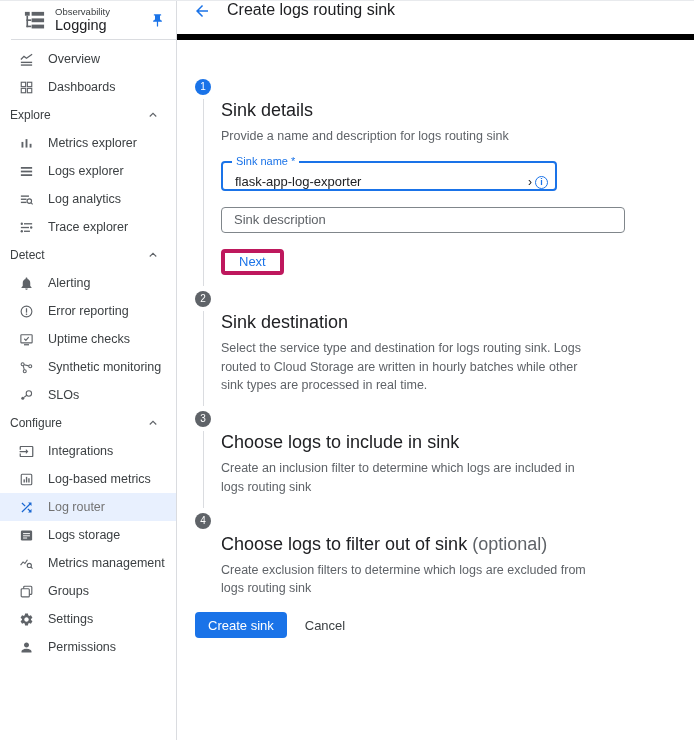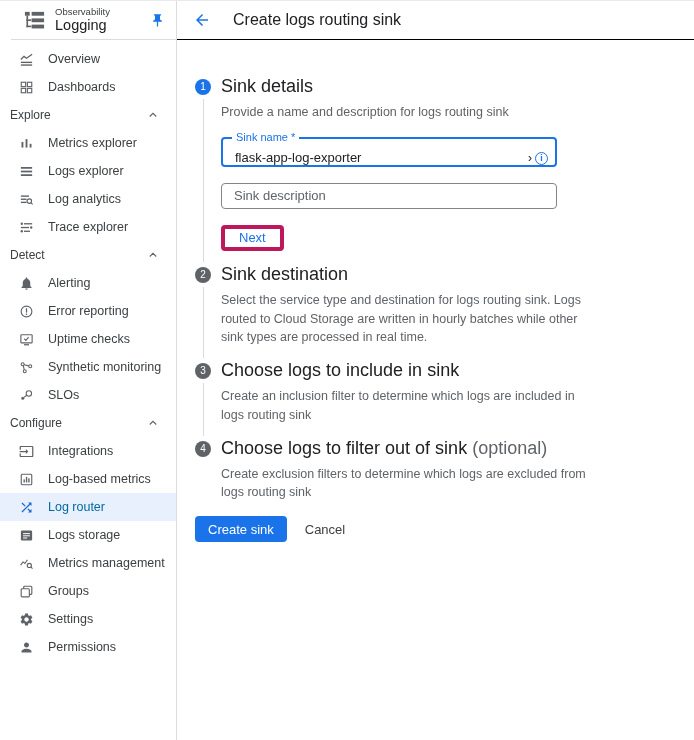--- a/index.html
+++ b/index.html
@@ -18,51 +18,51 @@
   .sb-titles { flex:1; line-height:1.12; }
   .sb-sub { font-size:9.5px; color:#3c4043; }
   .sb-title { font-size:14.5px; color:#202124; }
   .sb-pin { width:18px; height:18px; display:flex; align-items:center; justify-content:center; cursor:pointer; }
   .sb-pin svg { width:15px; height:15px; color:#1a73e8; }
 
   .nav { padding-top:5px; overflow:hidden; }
   .nav-item { height:28px; display:flex; align-items:center; padding-left:19px; gap:14px; font-size:12.5px; color:#3c4043; cursor:pointer; white-space:nowrap; }
   .nav-item .ni { width:15px; height:15px; flex:none; display:flex; color:#5f6368; }
   .nav-item .ni svg { width:15px; height:15px; }
-  .nav-item.selected { background:#e8f0fe; color:#0369a1; }
+  .nav-item.selected { background:#e8f0fe; color:#737373; }
   .nav-item.selected .ni { color:#1967d2; }
   .nav-section { height:28px; display:flex; align-items:center; justify-content:space-between; padding:0 17px 0 10px; font-size:12px; color:#3c4043; cursor:pointer; }
   .nav-section svg { width:12px; height:12px; color:#5f6368; }
 
   
   .main { flex:1; display:flex; flex-direction:column; min-width:0; }
-  .main-header { height:39px; flex:none; border-bottom:1px solid #000000; display:flex; align-items:center; gap:20px; padding-left:16px; }
+  .main-header { height:39px; flex:none; border-bottom:6px solid #000000; display:flex; align-items:flex-start; gap:14px; padding-left:16px; }
   .back-btn { width:20px; height:20px; border:none; background:none; padding:0; cursor:pointer; color:#1a73e8; display:flex; align-items:center; }
   .back-btn svg { width:18px; height:18px; }
   .main-title { font-size:16px; color:#202124; font-weight:400; }
 
   .content { padding:36px 20px 0 18px; }
   .step { display:flex; gap:10px; }
   .step-rail { width:16px; flex:none; display:flex; flex-direction:column; align-items:center; }
   .step-circle { width:16px; height:16px; border-radius:50%; background:#5f6368; color:#fff; font-size:10px; line-height:1; display:flex; align-items:center; justify-content:center; flex:none; margin-top:3px; }
   .step.active .step-circle { background:#1a73e8; }
   .step-line { width:1px; background:#dadce0; flex:1; margin:4px 0 2px; }
-  .step-content { flex:1; max-width:385px; padding-bottom:13px; }
+  .step-content { flex:1; max-width:385px; padding-bottom:13px;margin-top:24px; }
   .step-title { font-size:18px; font-weight:400; margin:0; color:#202124; }
   .optional { color:#5f6368; }
   .step-desc { font-size:12.5px; color:#5f6368; line-height:1.5; margin:6px 0 0; max-width:372px; }
 
   .field-name { margin-top:15px; width:336px; height:30px; border:2px solid #1a73e8; border-radius:4px; position:relative; display:flex; align-items:flex-end; padding-right:7px; background:#fff; }
   .field-name label { position:absolute; top:-8px; left:9px; background:#fff; padding:0 4px; font-size:11px; color:#1a73e8; }
   .field-name input { border:none; outline:none; flex:1; min-width:0; font-size:13px; color:#202124; padding:0 0 0 12px; background:transparent; font-family:"Liberation Sans", sans-serif; }
   .trail { display:flex; align-items:center; gap:3px; flex:none; }
   .chev-glyph { font-size:12px; color:#202124; line-height:1; }
   .info-glyph { width:13px; height:13px; border:1.5px solid #1a73e8; border-radius:50%; color:#1a73e8; font-size:9px; font-weight:700; display:flex; align-items:center; justify-content:center; line-height:1; }
 
-  .field-desc { margin-top:16px; width:336px; height:26px; border:1px solid #80868b; border-radius:4px; display:flex; align-items:center; background:#fff; }
+  .field-desc { margin-top:16px; width:404px; height:26px; border:1px solid #80868b; border-radius:4px; display:flex; align-items:center; background:#fff; }
   .field-desc input { border:none; outline:none; flex:1; font-size:13px; color:#202124; padding:0 12px; background:transparent; font-family:"Liberation Sans", sans-serif; }
   .field-desc input::placeholder, .field-name input::placeholder { color:#5f6368; }
 
   .next-btn { margin-top:16px; height:26px; padding:0 14px; background:#fff; border:4px solid #be185d; border-radius:4px; color:#1a73e8; font-size:13px; font-weight:500; cursor:pointer; font-family:"Liberation Sans", sans-serif; }
 
   .actions { display:flex; align-items:center; gap:18px; margin-top:8px; }
   .create-btn { height:26px; padding:0 13px; background:#1a73e8; color:#fff; border:none; border-radius:4px; font-size:13px; font-weight:500; cursor:pointer; font-family:"Liberation Sans", sans-serif; }
   .cancel-btn { background:none; border:none; color:#3c4043; font-size:13px; font-weight:500; cursor:pointer; padding:0; font-family:"Liberation Sans", sans-serif; }
 </style>
 </head>

